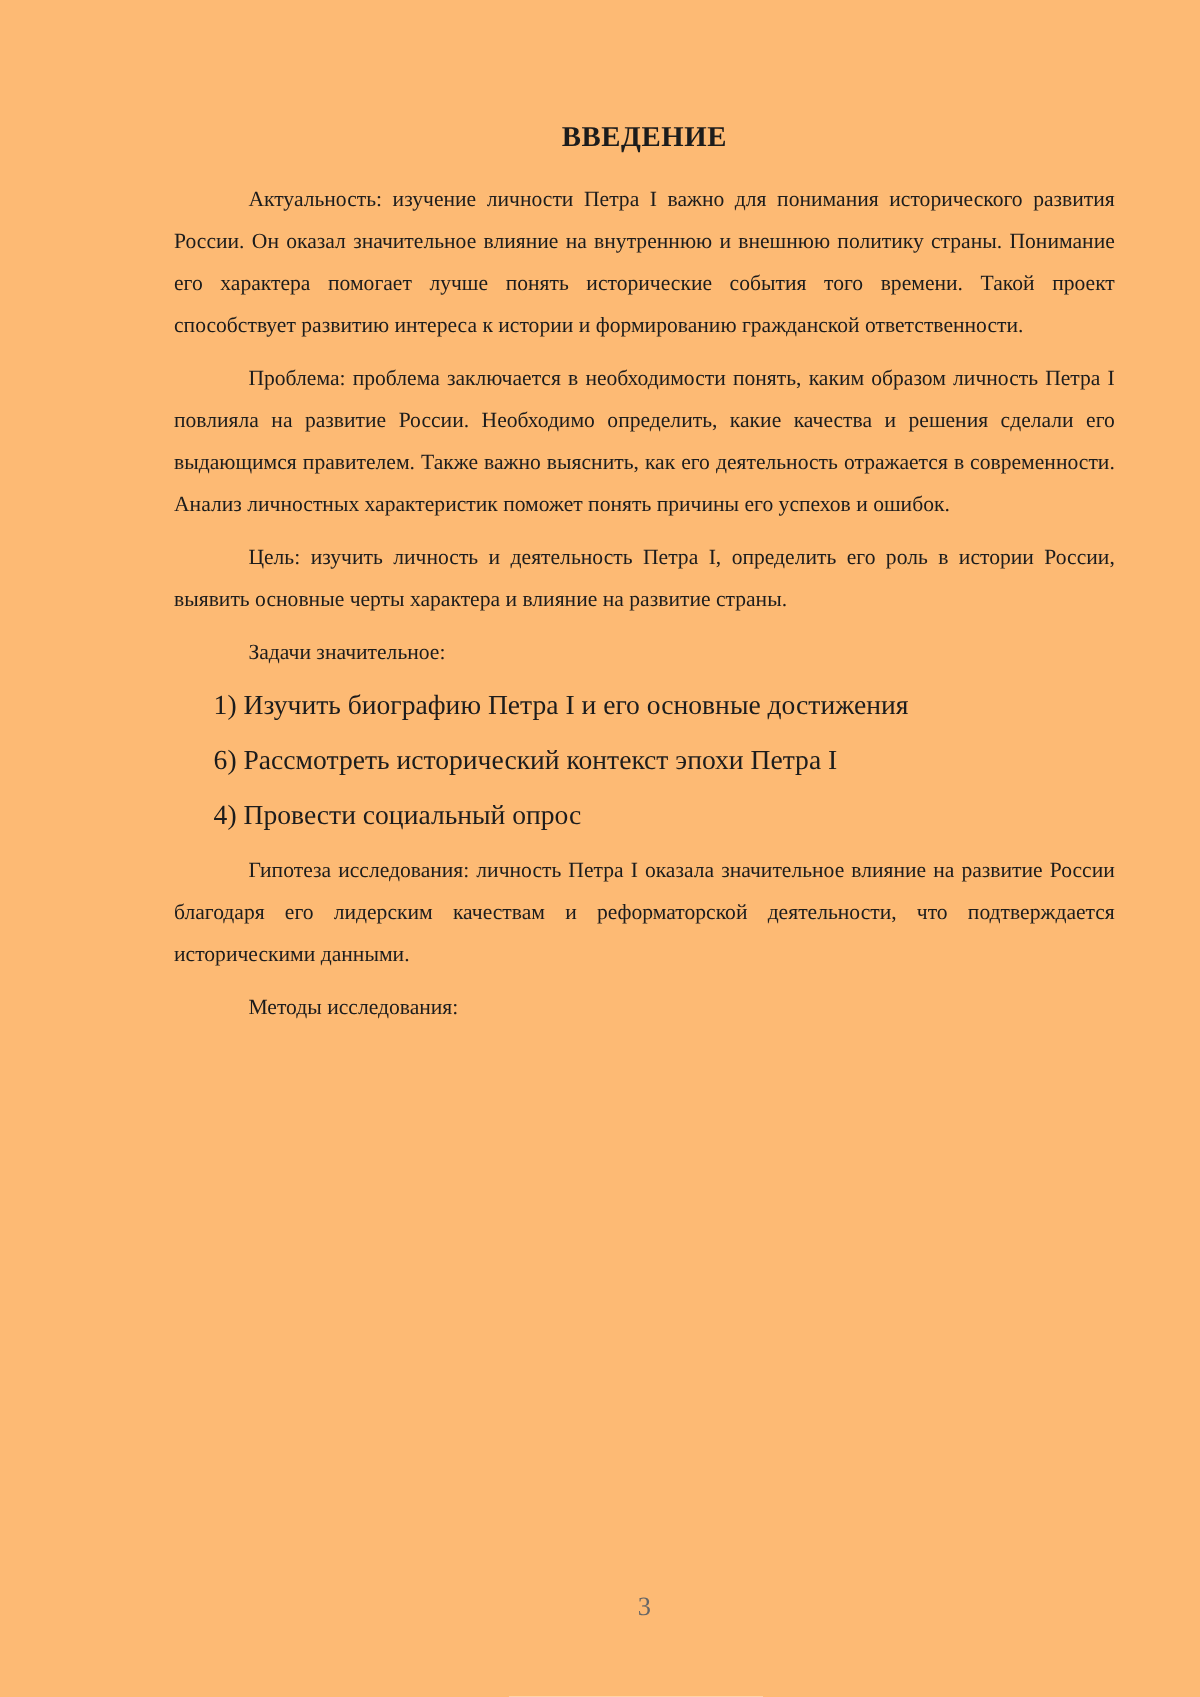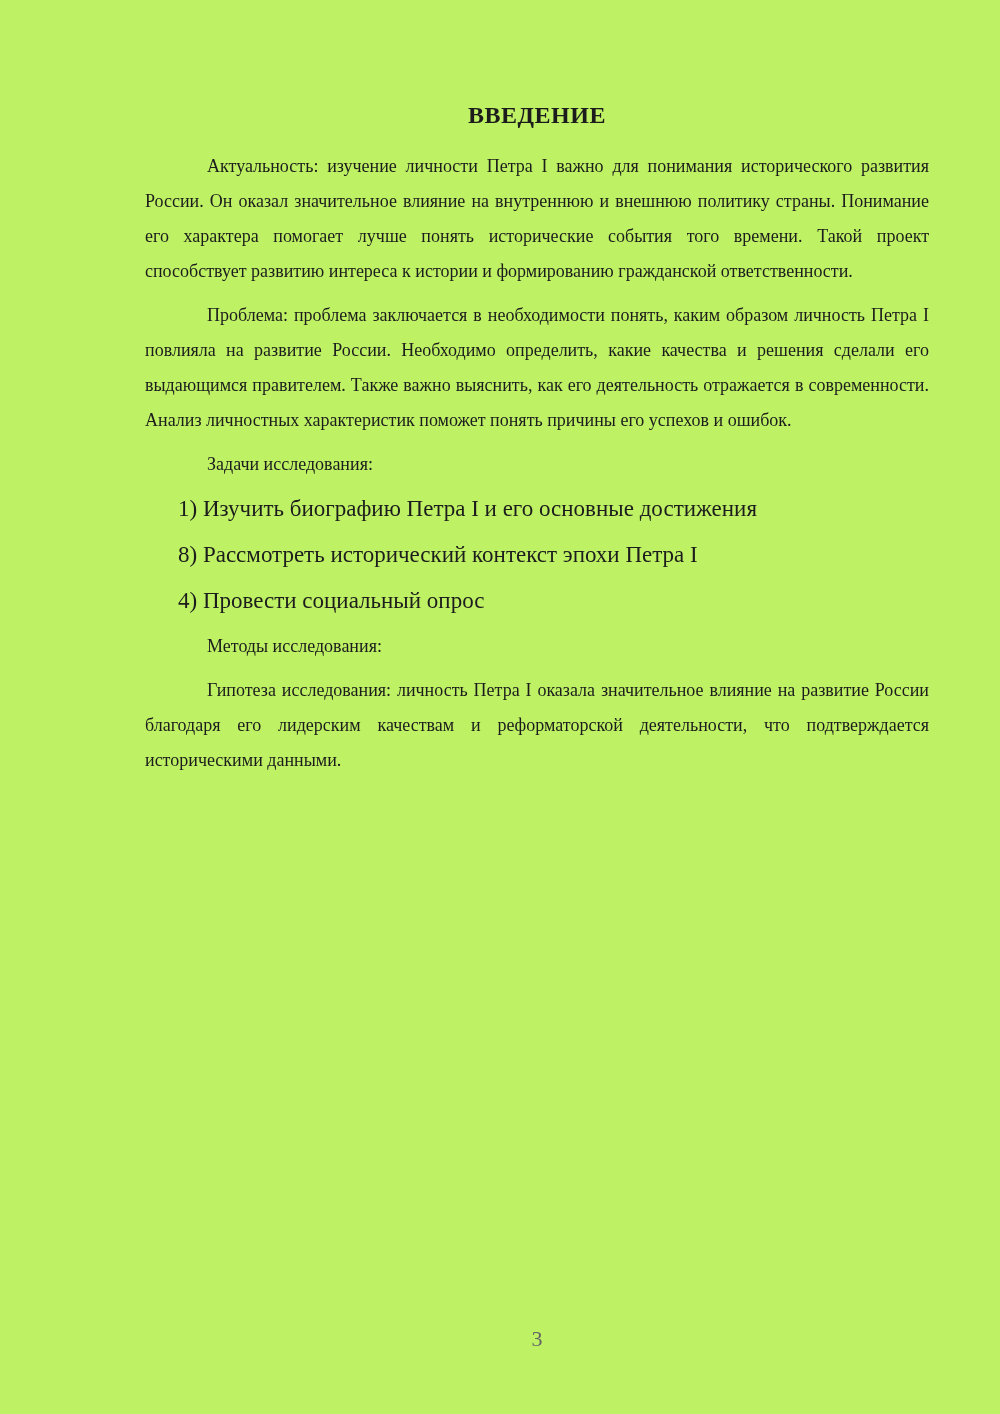--- a/index.html
+++ b/index.html
@@ -4,21 +4,21 @@
 <style>
   html, body {
     margin: 0;
     padding: 0;
     background: #ffffff;
   }
   .page {
     position: relative;
     width: 1000px;
     height: 1414px;
-    background: #bef264;
+    background: #fdba74;
     font-family: "Liberation Serif", "DejaVu Serif", serif;
     color: #1c1c1c;
     overflow: hidden;
   }
   .content {
     position: absolute;
     left: 145px;
     top: 97px;
     width: 784px;
   }
@@ -58,32 +58,33 @@
 <body>
 
 <div class="page">
   <div class="content">
     <h1 class="doc-title">ВВЕДЕНИЕ</h1>
 
     <p class="para">Актуальность: изучение личности Петра I важно для понимания исторического развития России. Он оказал значительное влияние на внутреннюю и внешнюю политику страны. Понимание его характера помогает лучше понять исторические события того времени. Такой проект способствует развитию интереса к истории и формированию гражданской ответственности.</p>
 
     <p class="para">Проблема: проблема заключается в необходимости понять, каким образом личность Петра I повлияла на развитие России. Необходимо определить, какие качества и решения сделали его выдающимся правителем. Также важно выяснить, как его деятельность отражается в современности. Анализ личностных характеристик поможет понять причины его успехов и ошибок.</p>
 
+    <p class="para">Цель: изучить личность и деятельность Петра I, определить его роль в истории России, выявить основные черты характера и влияние на развитие страны.</p>
 
-    <p class="para">Задачи исследования:</p>
+    <p class="para">Задачи значительное:</p>
 
     <p class="list-item">1) Изучить биографию Петра I и его основные достижения</p>
 
-    <p class="list-item">8) Рассмотреть исторический контекст эпохи Петра I</p>
+    <p class="list-item">6) Рассмотреть исторический контекст эпохи Петра I</p>
 
 
     <p class="list-item">4) Провести социальный опрос</p>
 
 
 
 
+    <p class="para">Гипотеза исследования: личность Петра I оказала значительное влияние на развитие России благодаря его лидерским качествам и реформаторской деятельности, что подтверждается историческими данными.</p>
+
     <p class="para">Методы исследования:</p>
-
-    <p class="para">Гипотеза исследования: личность Петра I оказала значительное влияние на развитие России благодаря его лидерским качествам и реформаторской деятельности, что подтверждается историческими данными.</p>
   </div>
 
   <div class="page-number">3</div>
 </div>
 
 </body></html>

